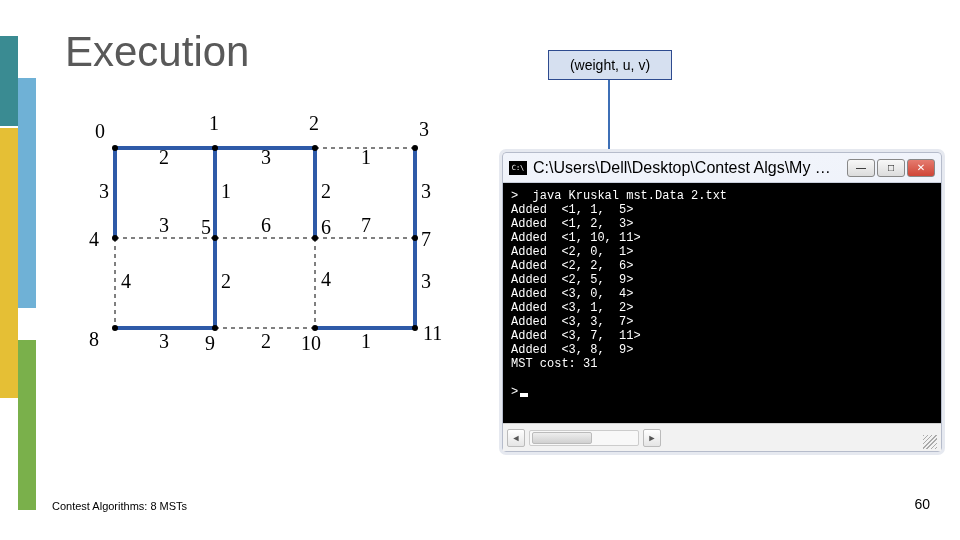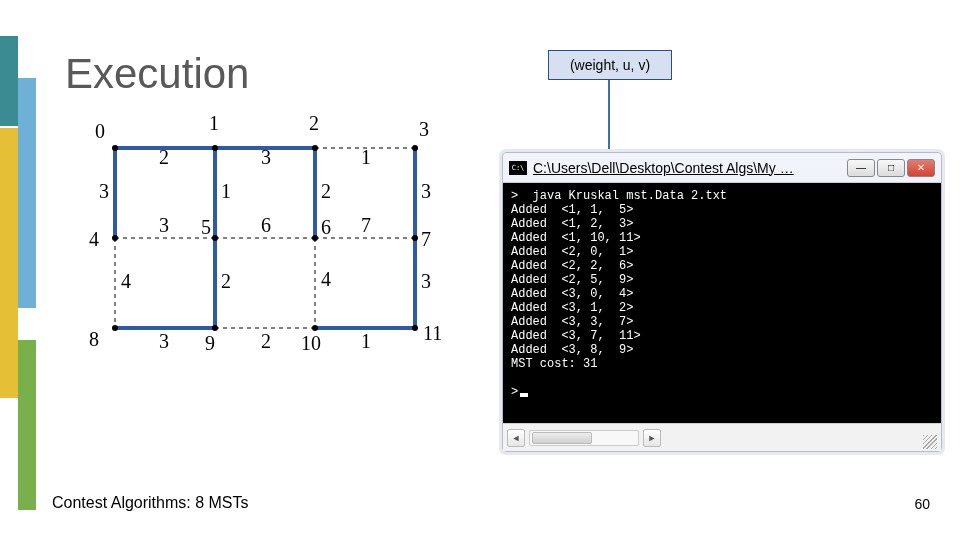--- a/index.html
+++ b/index.html
@@ -11,21 +11,21 @@
     position: relative;
     overflow: hidden;
   }
   .stripe-teal { position: absolute; left: 0; top: 36px; width: 18px; height: 90px; background: #3a8b92; }
   .stripe-blue { position: absolute; left: 18px; top: 78px; width: 18px; height: 230px; background: #6fb1d6; }
   .stripe-yellow { position: absolute; left: 0; top: 128px; width: 18px; height: 270px; background: #e5bf35; }
   .stripe-green { position: absolute; left: 18px; top: 340px; width: 18px; height: 170px; background: #7ab04b; }
 
   .title {
     position: absolute;
-    left: 65px; top: 50px;
+    left: 65px; top: 28px;
     font-size: 42px;
     color: #595959;
     font-weight: 400;
   }
 
   .callout {
     position: absolute;
     left: 548px; top: 50px;
     width: 124px; height: 30px;
     border: 1.5px solid #2e4b8f;
@@ -77,21 +77,21 @@
     width: 18px; height: 14px;
     background: #000;
     color: #fff;
     font-size: 7px;
     line-height: 14px;
     text-align: center;
     font-family: monospace;
     margin-right: 6px;
     flex-shrink: 0;
   }
-  .win-title { font-size: 14px; color: #000; flex: 1; white-space: nowrap; overflow: hidden; text-overflow: ellipsis; text-decoration: underline; }
+  .win-title { font-size: 16px; color: #000; flex: 1; white-space: nowrap; overflow: hidden; text-overflow: ellipsis; }
   .win-btns { display: flex; gap: 2px; }
   .win-btn {
     width: 28px; height: 18px;
     border: 1px solid #888;
     border-radius: 3px;
     display: flex; align-items: center; justify-content: center;
     font-size: 10px;
     background: linear-gradient(#f8f8f8,#dcdcdc);
   }
   .win-btn.close { background: linear-gradient(#e57b6f,#cf4536); color: #fff; }
@@ -124,21 +124,21 @@
   }
   .scroll-track { flex: 0 0 110px; height: 16px; border: 1px solid #ccc; background: #f8f8f8; border-radius: 2px; position: relative; }
   .scroll-thumb { position: absolute; left: 2px; top: 1px; width: 60px; height: 12px; background: linear-gradient(#eee,#d0d0d0); border: 1px solid #bbb; border-radius: 2px; }
   .scroll-spacer { flex: 1; }
   .resize-grip { width: 14px; height: 14px; align-self: flex-end; margin-bottom: 2px;
     background: repeating-linear-gradient(135deg,#aaa 0 1px,transparent 1px 3px); }
 
   .footer-left {
     position: absolute;
     left: 52px; bottom: 28px;
-    font-size: 16px; color: #000;
+    font-size: 11px; color: #000;
   }
   .footer-right {
     position: absolute;
     right: 30px; bottom: 28px;
     font-size: 14px; color: #000;
   }
 </style>
 </head>
 <body>
 

